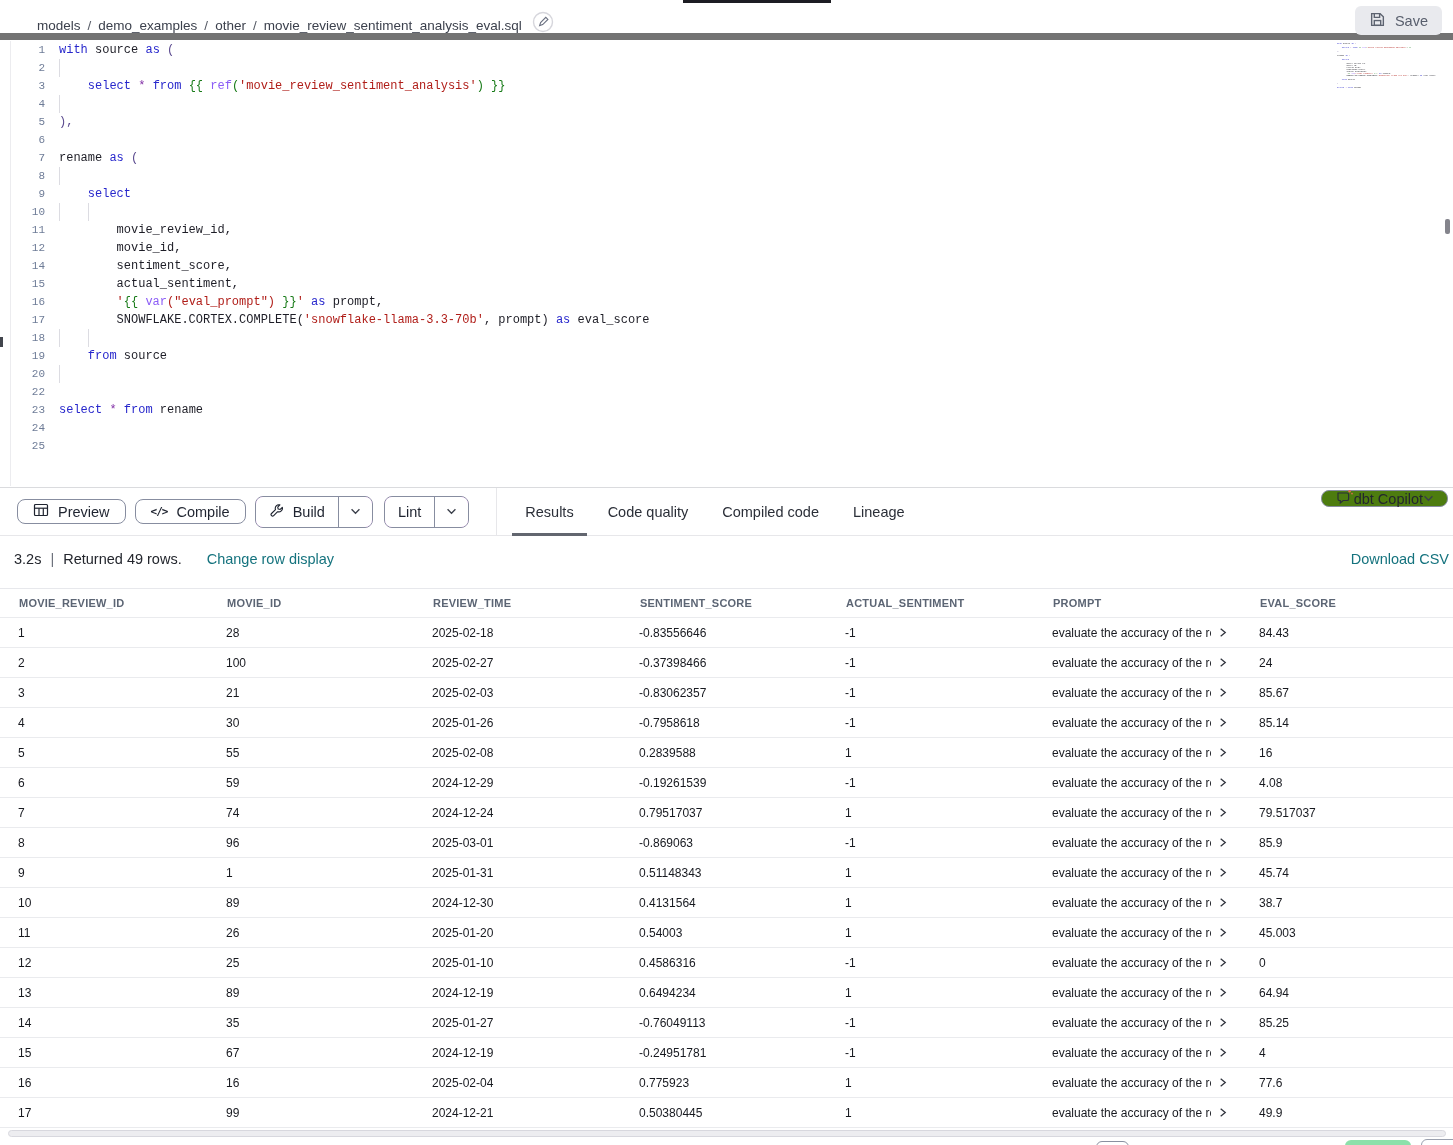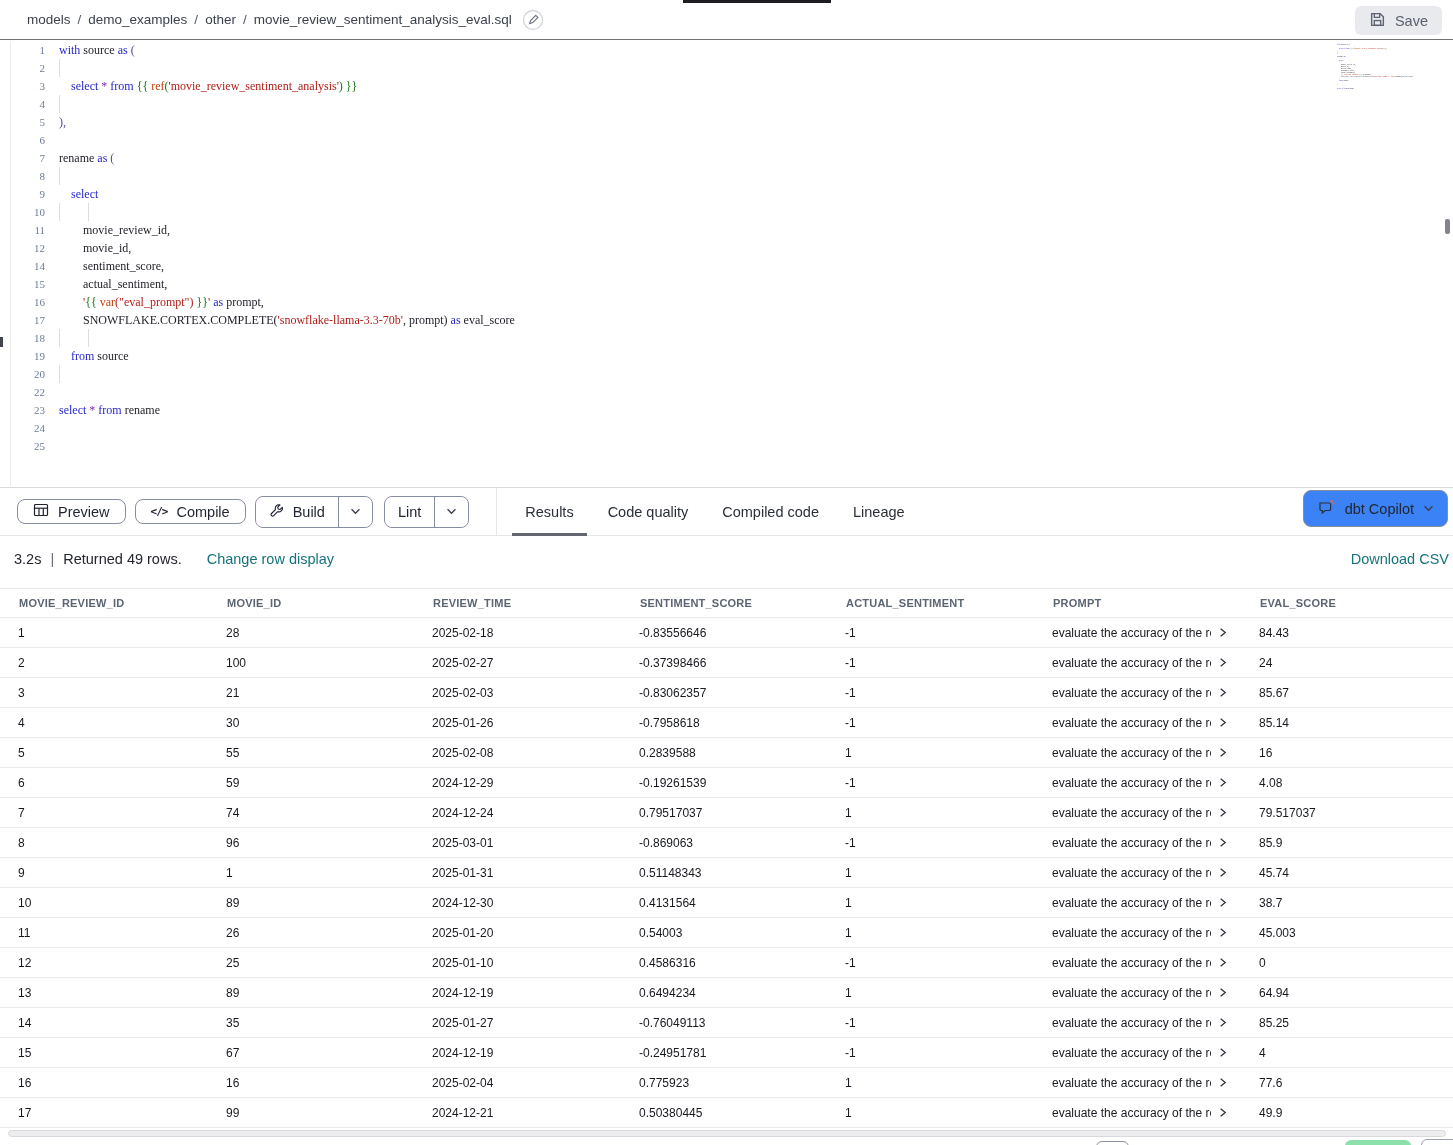--- a/index.html
+++ b/index.html
@@ -6,40 +6,40 @@
   html,body { margin:0; padding:0; }
   body {
     width:1453px; height:1145px; position:relative; overflow:hidden;
     background:#fff; font-family:"Liberation Sans", sans-serif; color:#1f232c;
   }
   
   .dark-strip { position:absolute; top:0; left:683px; width:148px; height:3px; background:#1d1d23; z-index:9; }
   .left-tick { position:absolute; left:0; top:337px; width:3px; height:10px; background:#42454d; z-index:9; }
   
   .topbar { position:absolute; top:0; left:0; right:0; height:40px; background:#fff;
-            border-bottom:1px solid #737373; display:flex; align-items:center; padding-left:27px; }
+            border-bottom:7px solid #737373; display:flex; align-items:flex-end; padding-left:37px; }
   .breadcrumb { display:flex; align-items:center; font-size:13.5px; color:#3c414d; }
   .bc-sep { margin:0 7px; color:#555a65; }
   .bc-seg { white-space:nowrap; }
   .file-badge { margin-left:10px; display:flex; align-items:center; background:none; border:none; padding:0; cursor:pointer; }
   .save-btn { position:absolute; right:11px; top:6px; height:29px; padding:0 14px;
               background:#e9eaee; border:none; border-radius:6px; color:#595f6d; font-size:14.5px;
               display:flex; align-items:center; gap:9px; cursor:pointer;margin-left:28px; }
   
   .editor { position:absolute; top:41px; left:10px; right:0; height:445px; overflow:hidden;
-            border-left:1px solid #ececef; font-family:Liberation Serif, serif; }
+            border-left:1px solid #ececef; font-family:Liberation Mono, monospace; }
   .cl { height:18px; line-height:18px; position:relative; white-space:pre; font-size:12px; }
   .ln { display:inline-block; width:34px; text-align:right; color:#6e7c97; font-size:11px; }
   .cl.active .ln { color:#2e323c; }
   .lc { margin-left:14px; }
   .albar { position:absolute; left:34px; width:1286px; top:0; height:18px;
            border-top:1px solid #c9c9cf; border-bottom:1px solid #c9c9cf; pointer-events:none; }
   .guide { position:absolute; top:0; bottom:0; width:1px; background:#dcdce2; }
   .kw{color:#2727cc} .pl{color:#1d1d26} .st{color:#b01d18} .j{color:#167a16}
-  .fn{color:#c2410c} .op{color:#8230a6} .br{color:#5b4a8f}
+  .fn{color:#8b5cf6} .op{color:#8230a6} .br{color:#5b4a8f}
   .minimap { position:absolute; top:2px; right:12px; width:104px; height:54px; overflow:hidden;
              white-space:pre; cursor:pointer; }
   .ml { height:2px; line-height:2px; font-size:2px; letter-spacing:0; }
   .editor-thumb { position:absolute; right:3px; top:178px; width:5px; height:15px;
                   background:#84848c; border-radius:2px; cursor:pointer; }
   
   .toolbar { position:absolute; top:487px; left:0; right:0; height:49px; background:#fff;
              border-top:1px solid #dadbde; border-bottom:1px solid #e7e7ea;
              display:flex; align-items:center; padding-left:17px; }
   .btn { height:25px; border:1px solid #878da0; border-radius:8px; background:#fff; font-size:14.5px;
@@ -51,22 +51,22 @@
          font-size:14.5px; color:#1f2430; cursor:pointer; font-family:inherit; }
   .seg.caret { border-left:1px solid #878da0; padding:0 11px; }
   .code-ic { font-family:"DejaVu Sans Mono", monospace; font-size:11px; font-weight:bold;
              letter-spacing:-1px; color:#1f2430; }
   .tab-divider { width:1px; align-self:stretch; background:#e7e7ea; margin-left:16px; }
   .tabs { display:flex; height:49px; margin-left:11px; }
   .tab { position:relative; padding:0 17px; display:flex; align-items:center; font-size:14.5px;
          color:#2b2f38; cursor:pointer; }
   .tab.active::after { content:''; position:absolute; left:4px; right:4px; bottom:0; height:3px;
                        background:#62666f; }
-  .copilot { position:absolute; right:5px; top:490px; height:37px; border:1px solid #878da0;
-             border-radius:8px; background:#3b82f6; display:flex; align-items:center; gap:9px;
+  .copilot { position:absolute; right:5px; top:490px; height:17px; border:1px solid #878da0;
+             border-radius:8px; background:#4d7c0f; display:flex; align-items:center; 
              padding:0 13px; font-size:14.5px; color:#23262e; cursor:pointer; font-family:inherit; }
   
   .statusbar { position:absolute; top:537px; left:0; right:0; height:44px; display:flex;
                align-items:center; font-size:14.5px; color:#23262d; padding:0 4px 0 14px; }
   .pipe { margin:0 9px; color:#6a6f7a; }
   .link { color:#15737e; cursor:pointer; text-decoration:none; }
   .crd { margin-left:25px; }
   .dlcsv { margin-left:auto; }
   
   .rtable { position:absolute; top:588px; left:0; right:0; }

